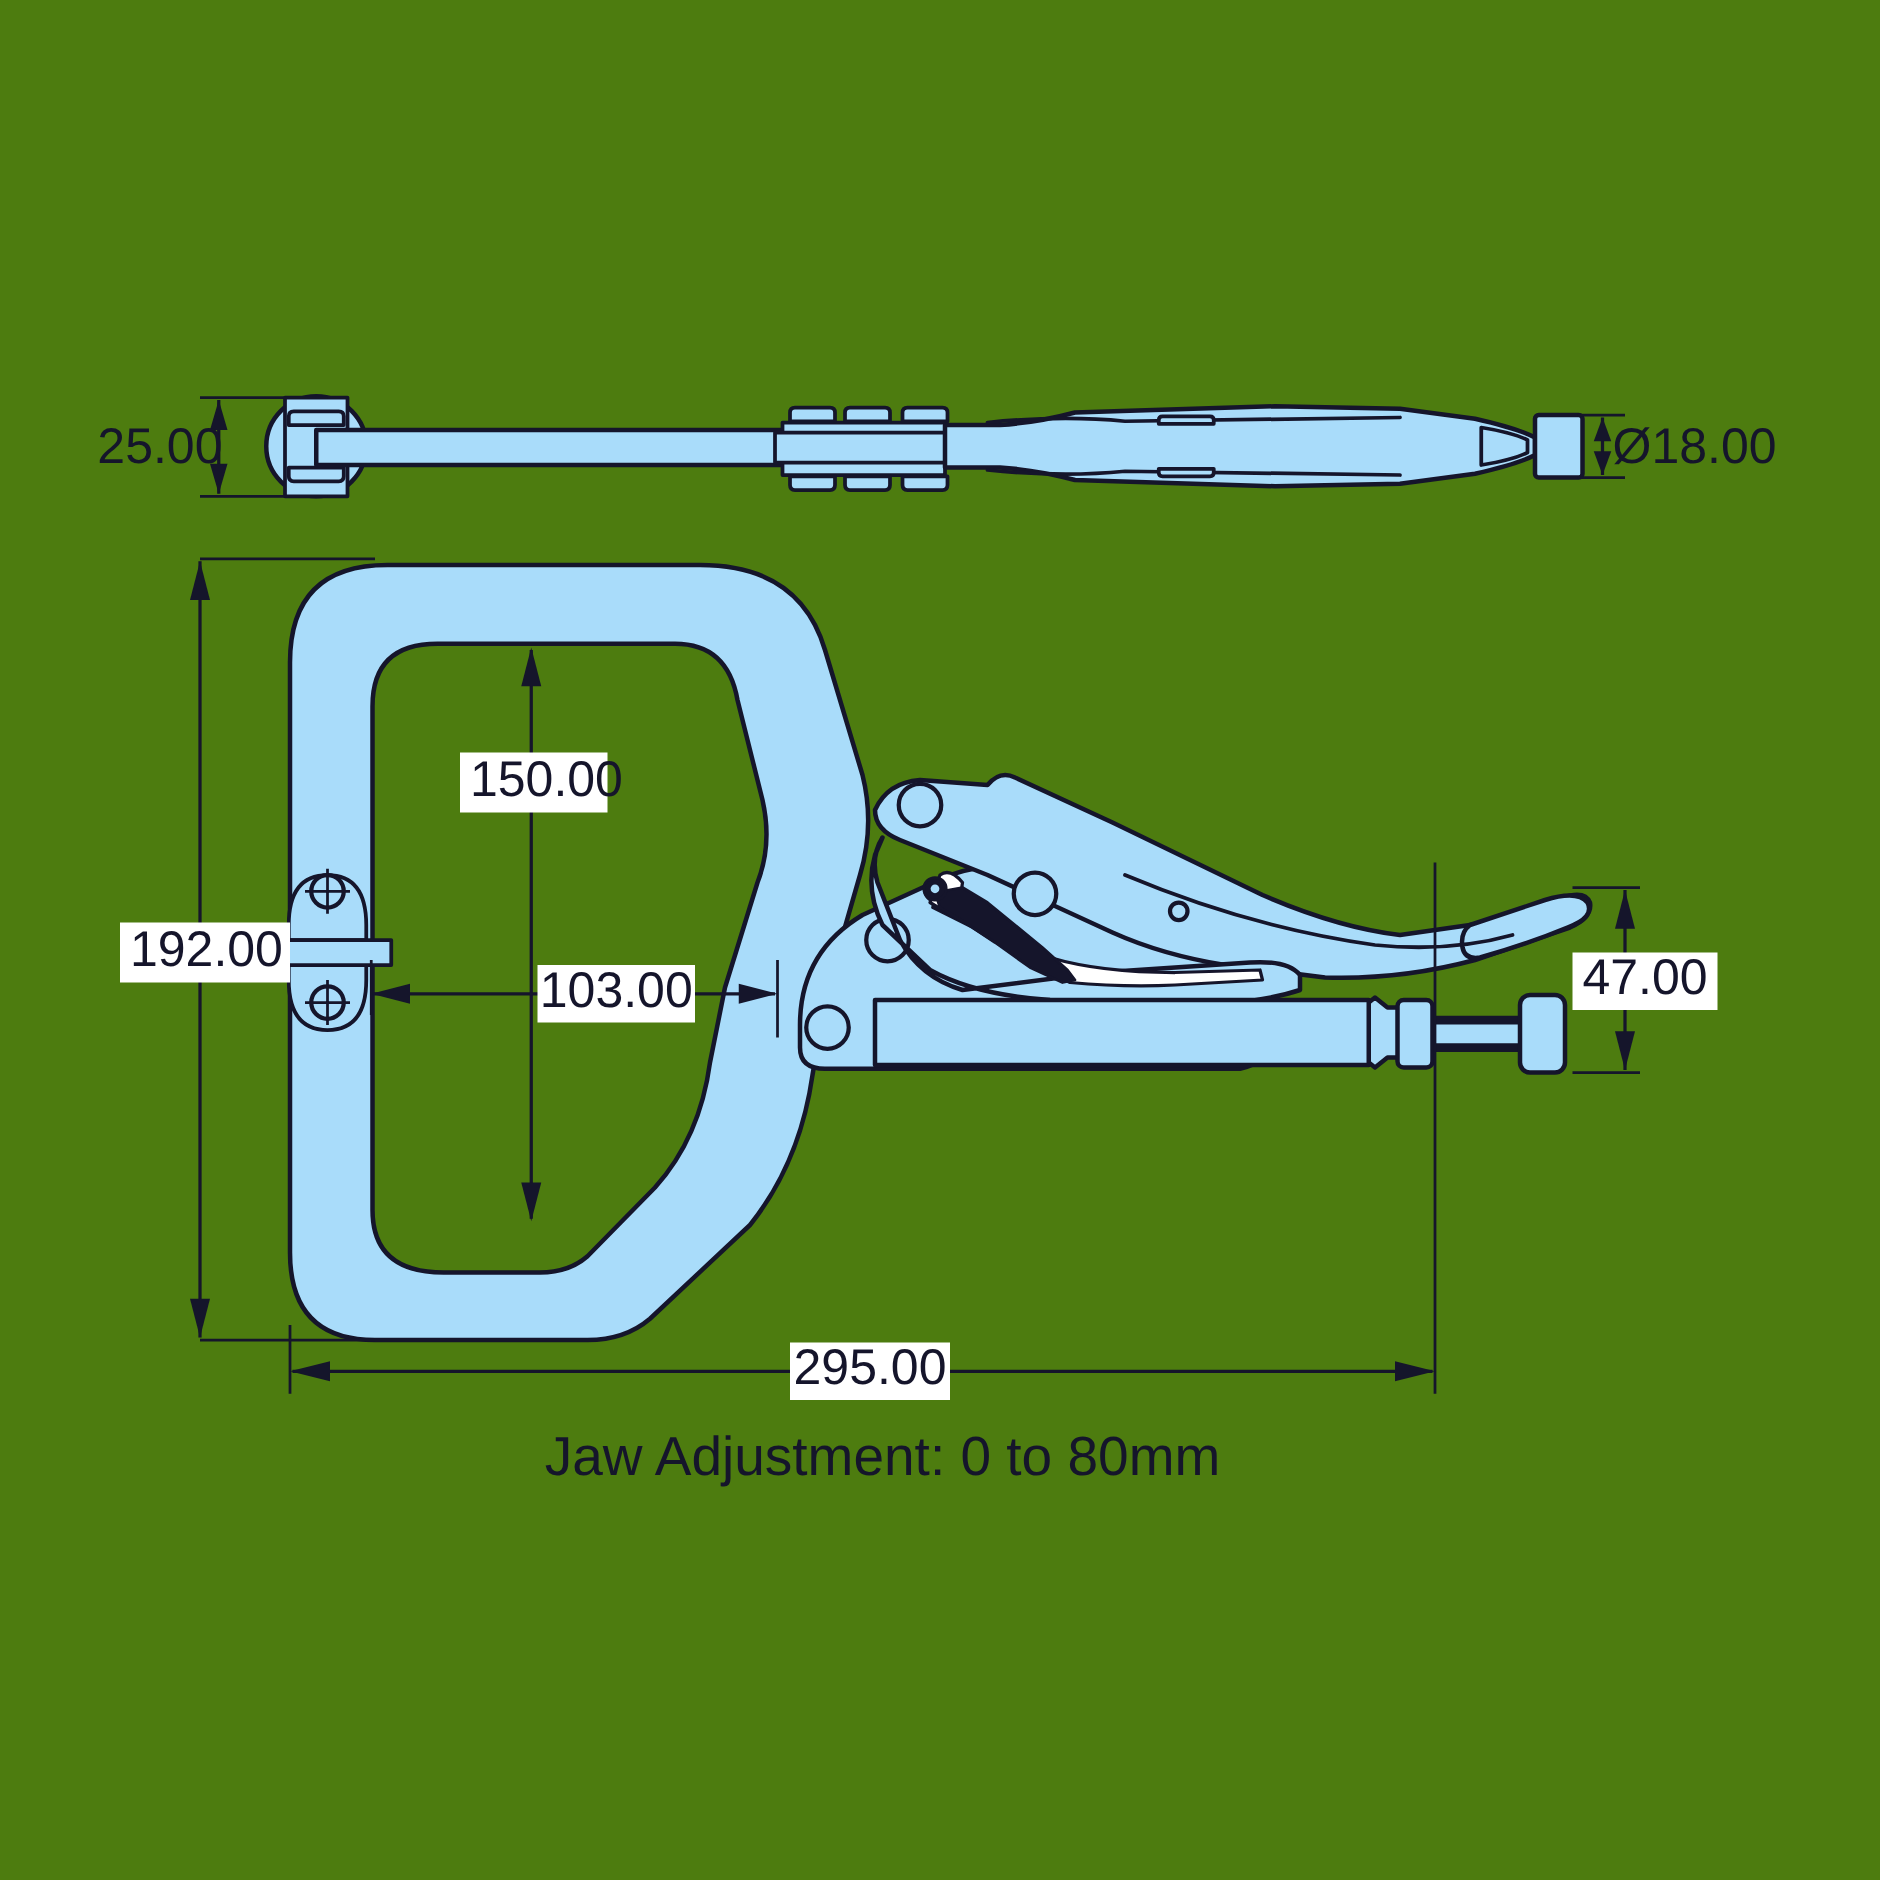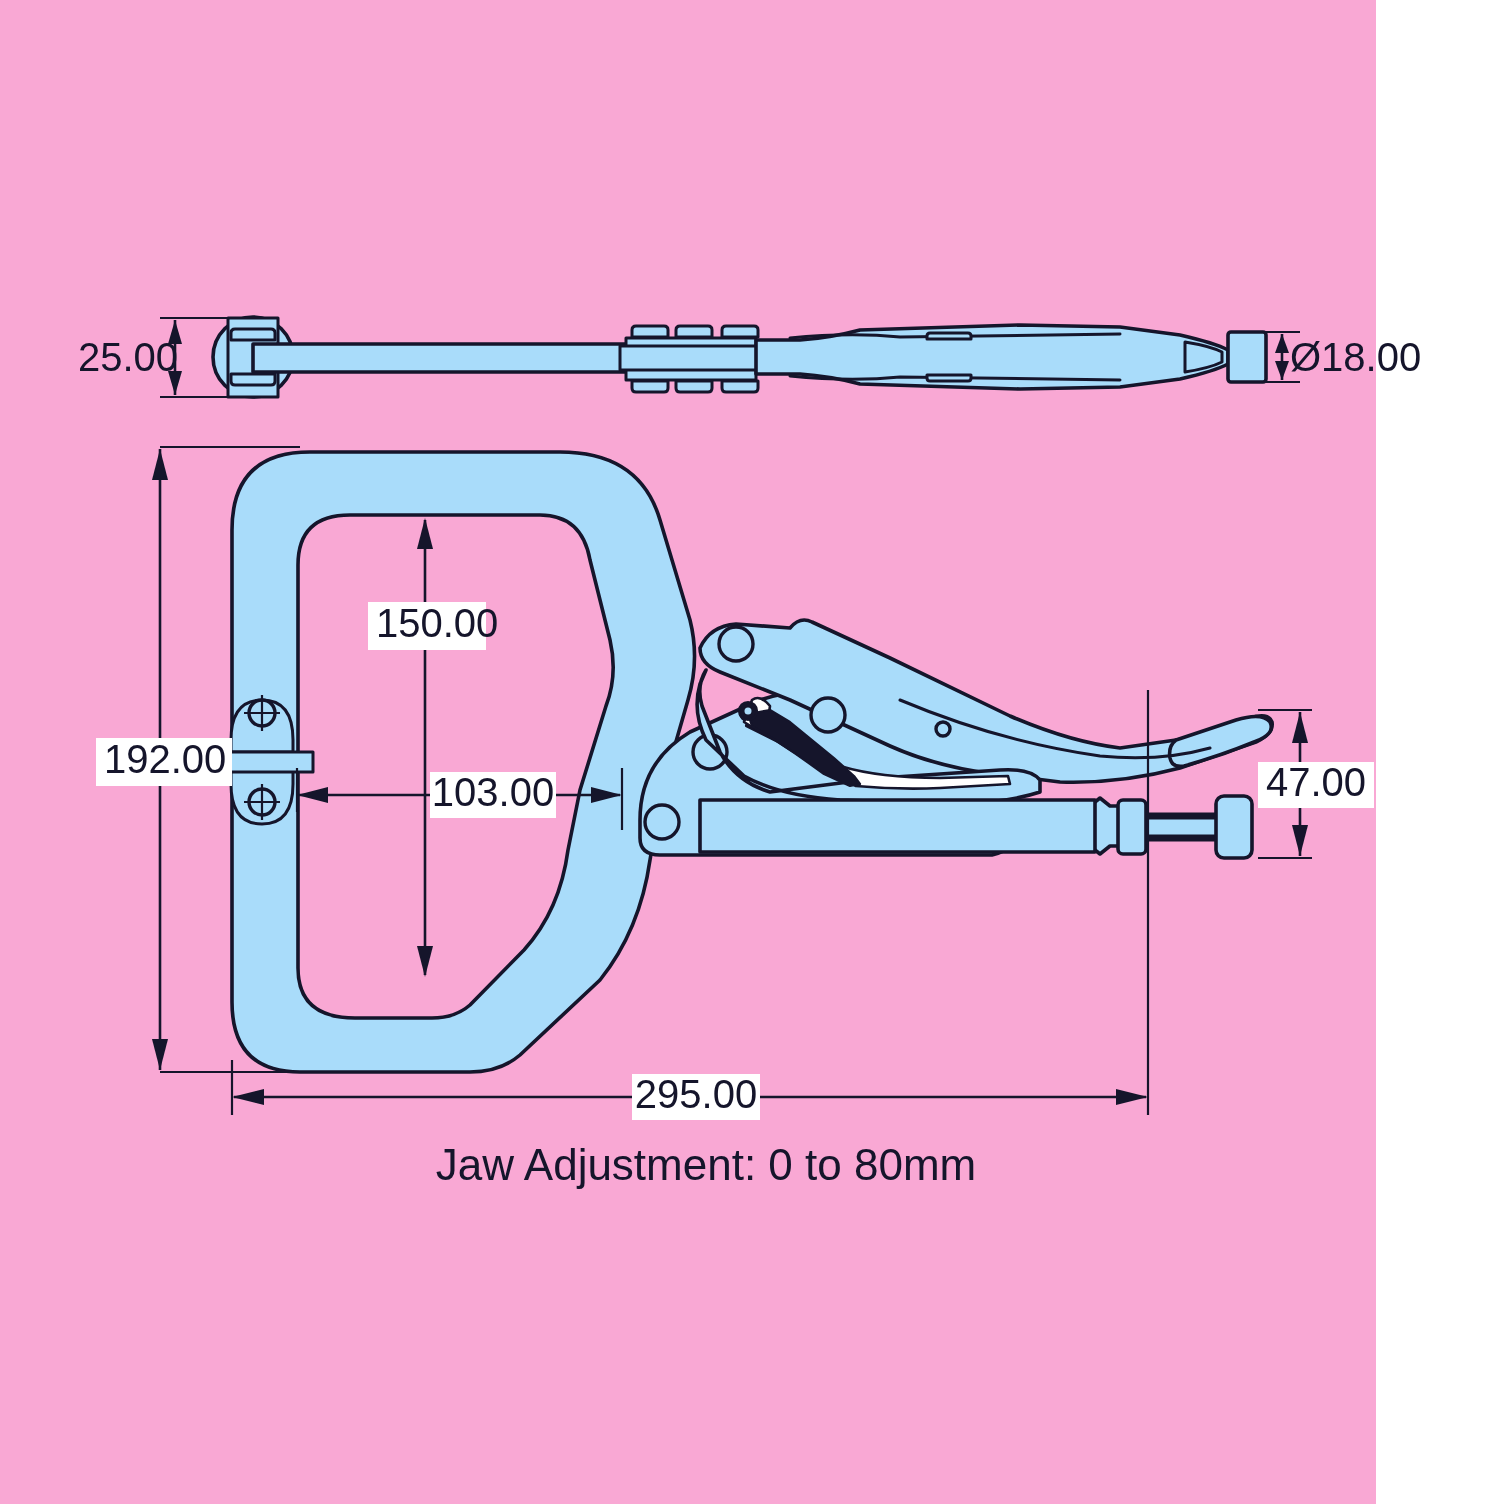--- a/index.html
+++ b/index.html
@@ -8,23 +8,23 @@
     background: #ffffff;
   }
   body {
     width: 1504px;
     height: 1504px;
     font-family: "Liberation Sans", sans-serif;
     overflow: hidden;
   }
   #drawing-root {
     position: relative;
-    width: 1376px;
+    width: 1504px;
     height: 1504px;
-    background: #f9a8d4;
+    background: #4d7c0f;
   }
   svg#tech-drawing {
     display: block;
     width: 1504px;
     height: 1504px;
   }
   .part-fill {
     fill: #a9dcfa;
     stroke: #15152b;
     stroke-width: 3.6;

